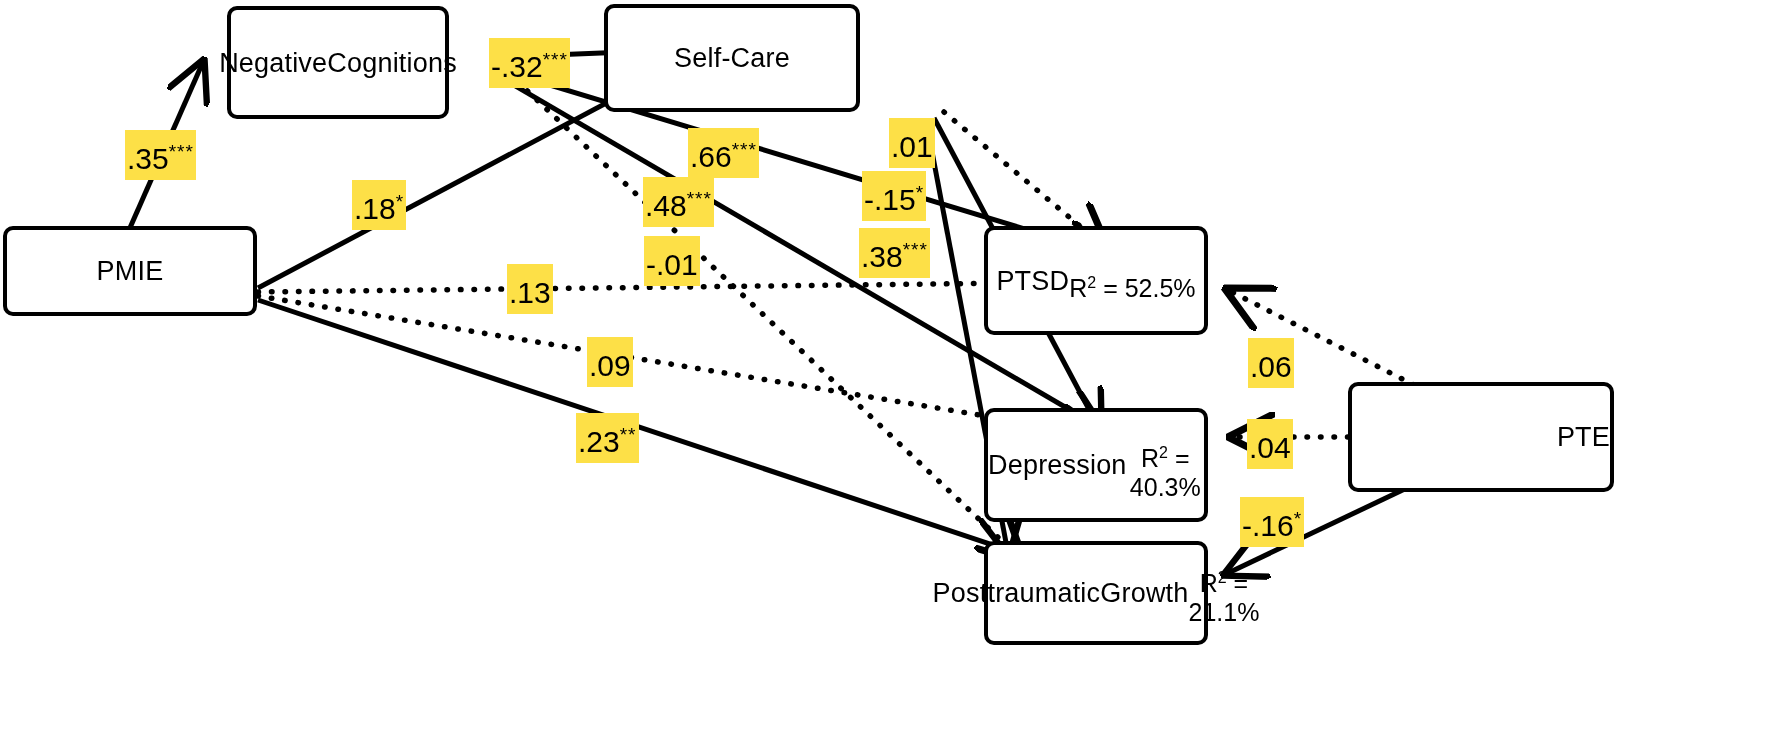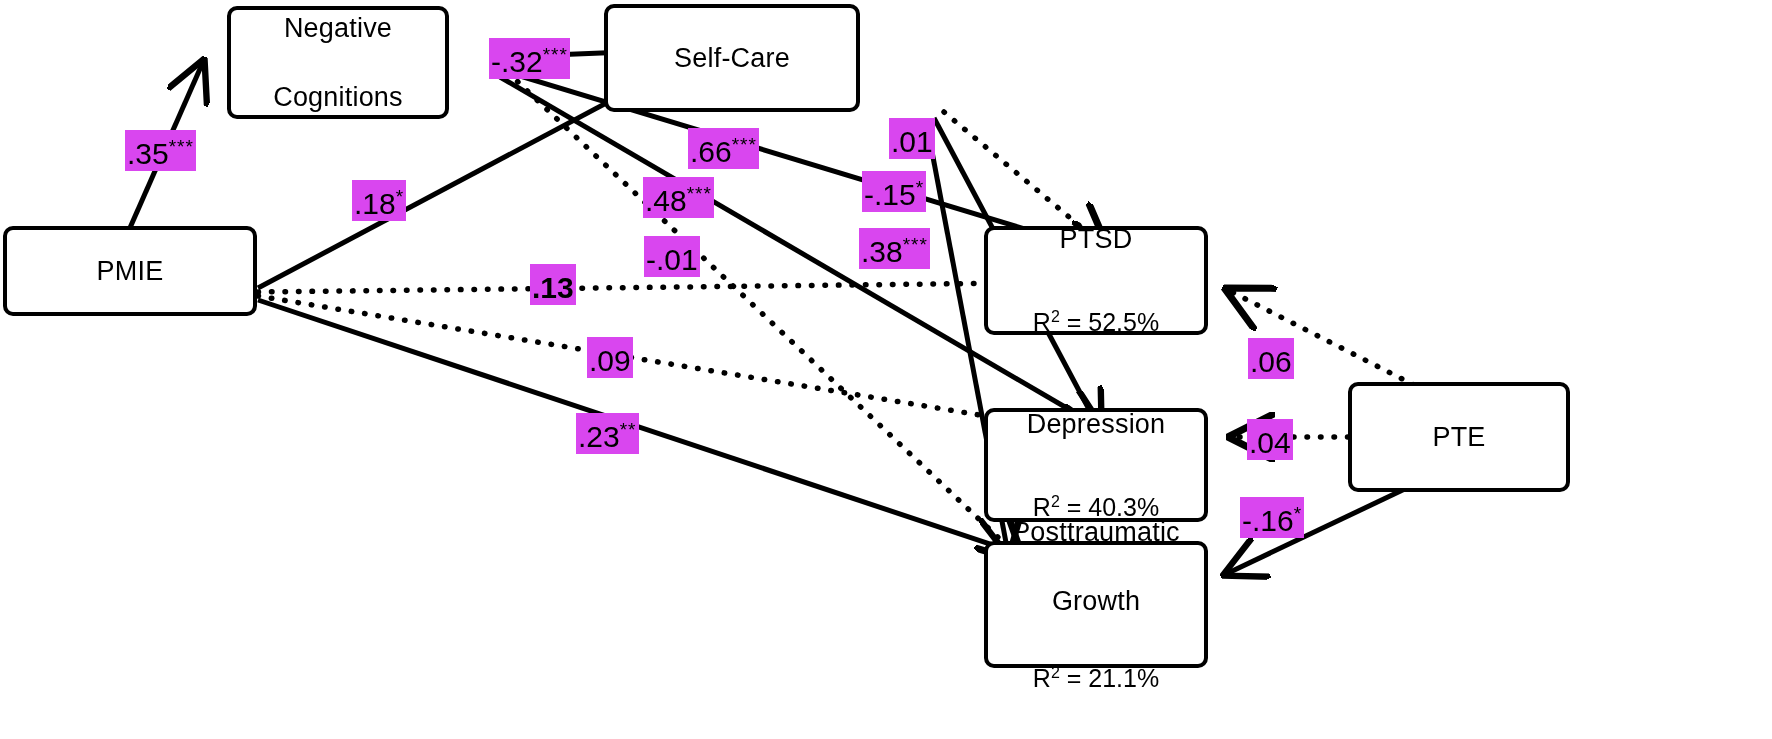--- a/index.html
+++ b/index.html
@@ -1,26 +1,26 @@
 <!DOCTYPE html>
 <html><head>
 <meta charset="utf-8">
 <style>
   html,body{margin:0;padding:0;background:#ffffff;}
   body{width:1772px;height:739px;position:relative;overflow:hidden;
        font-family:"Liberation Sans", sans-serif;color:#000;}
   #diagram{position:absolute;left:0;top:0;width:1772px;height:739px;}
   .node{position:absolute;box-sizing:border-box;border:4px solid #000;border-radius:10px;
-        background:#fff;display:flex;flex-direction:column;align-items:center;
-        justify-content:center;text-align:center;gap:37px;}
+        background:#fff;display:flex;flex-direction:row;align-items:center;
+        justify-content:center;text-align:center;}
   .node .ttl{font-size:27px;line-height:32px;letter-spacing:.2px;}
   .node .r2{font-size:25px;line-height:29px;margin-top:10px;}
   .node .r2 sup{font-size:16px;vertical-align:super;}
-  .plabel{position:absolute;font-size:30px;line-height:34px;white-space:nowrap;
-          background:#d946ef;padding:0 2px;}
+  .plabel{position:absolute;font-size:30px;line-height:43px;white-space:nowrap;
+          background:#fde047;padding:0 2px;}
   .plabel sup{font-size:19px;vertical-align:super;letter-spacing:1px;}
 </style>
 </head>
 <body>
 
 <svg id="diagram" viewBox="0 0 1772 739">
   <defs>
     <marker id="ah" viewBox="0 0 12 12" refX="10.5" refY="6" markerWidth="9" markerHeight="9" orient="auto-start-reverse" markerUnits="strokeWidth">
       <path d="M0,0.2 L11.5,6 L0,11.8" fill="none" stroke="#000" stroke-width="1.7" stroke-linecap="round" stroke-linejoin="round"></path>
     </marker>
@@ -64,35 +64,35 @@
 <div class="node" style="left:984px;top:226px;width:224px;height:109px;">
   <div class="ttl">PTSD</div>
   <div class="r2"><span>R</span><sup>2</sup><span> = </span><span>52.5%</span></div>
 </div>
 
 <div class="node" style="left:984px;top:385px;width:224px;height:114px;margin-top:23px;">
   <div class="ttl">Depression</div>
   <div class="r2"><span>R</span><sup>2</sup><span> = </span><span>40.3%</span></div>
 </div>
 
-<div class="node" style="left:984px;top:541px;width:224px;height:127px;">
+<div class="node" style="left:984px;top:541px;width:224px;height:104px;">
   <div class="ttl">Posttraumatic</div>
   <div class="ttl">Growth</div>
   <div class="r2" style="margin-top:4px;"><span>R</span><sup>2</sup><span> = </span><span>21.1%</span></div>
 </div>
 
-<div class="node" style="left:1348px;top:382px;width:222px;height:110px;">
+<div class="node" style="left:1348px;top:382px;width:266px;height:110px;justify-content:flex-end;">
   <div class="ttl">PTE</div>
 </div>
 
 <div class="plabel" style="left:125px;top:130px;"><span>.35</span><sup>***</sup></div>
 
 <div class="plabel" style="left:352px;top:180px;"><span>.18</span><sup>*</sup></div>
 
-<div class="plabel" style="left:530px;top:264px;font-weight:bold;"><span>.13</span><sup></sup></div>
+<div class="plabel" style="left:507px;top:264px;"><span>.13</span><sup></sup></div>
 
 <div class="plabel" style="left:587px;top:337px;"><span>.09</span><sup></sup></div>
 
 <div class="plabel" style="left:576px;top:413px;"><span>.23</span><sup>**</sup></div>
 
 <div class="plabel" style="left:489px;top:38px;"><span>-.32</span><sup>***</sup></div>
 
 <div class="plabel" style="left:688px;top:128px;"><span>.66</span><sup>***</sup></div>
 
 <div class="plabel" style="left:643px;top:177px;text-align:center;"><span>.48</span><sup>***</sup></div>

